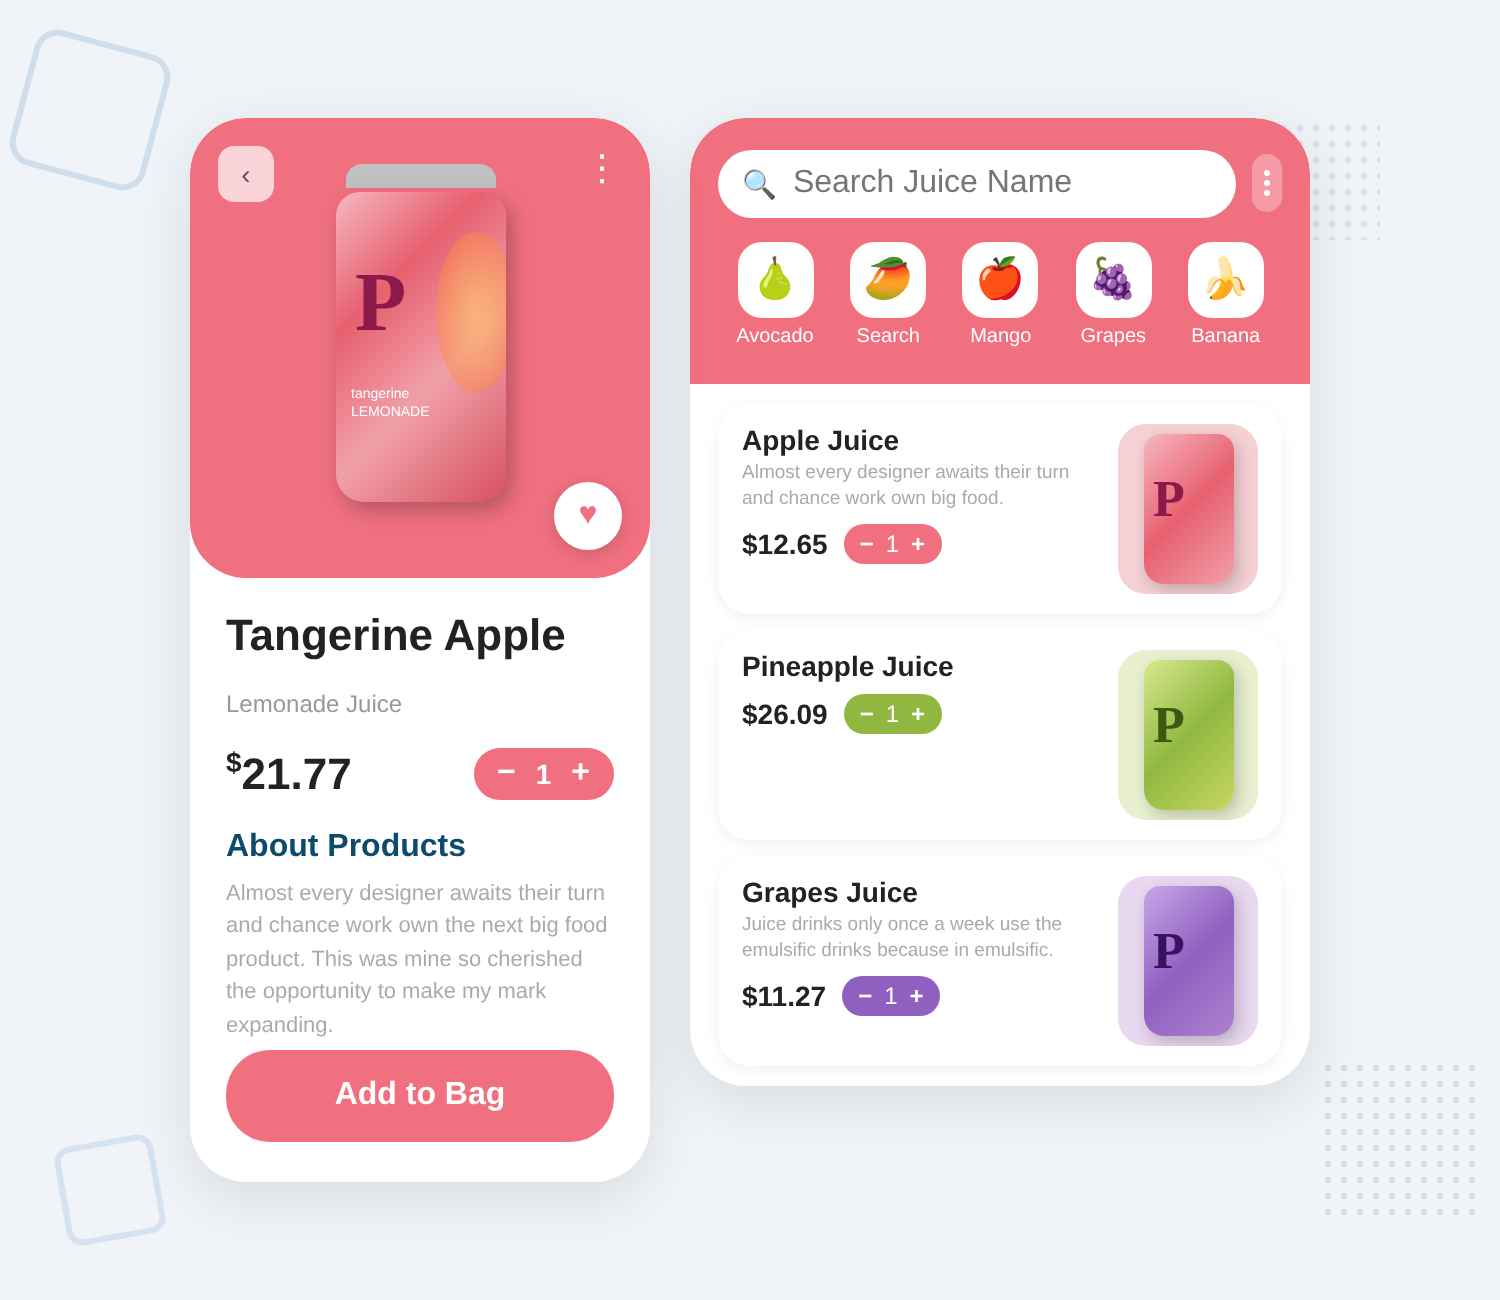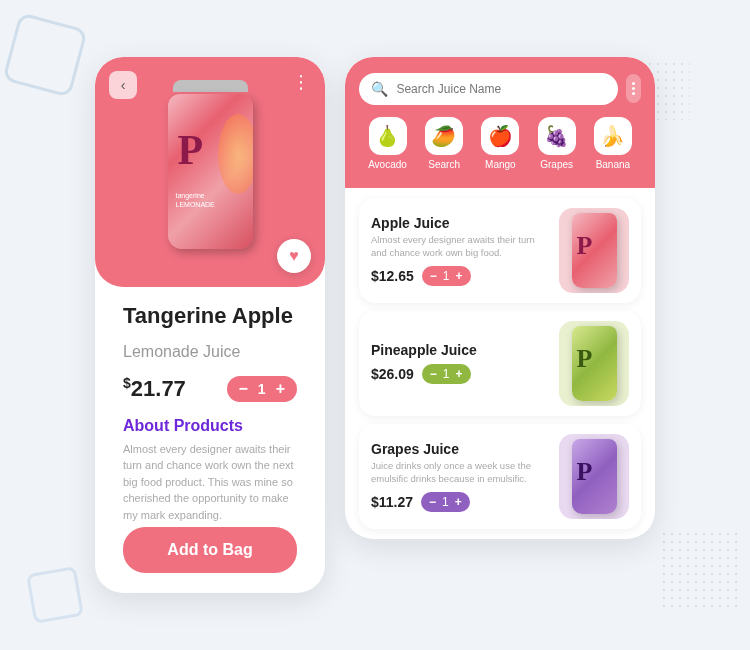--- a/index.html
+++ b/index.html
@@ -149,30 +149,30 @@
       width: 34px; height: 34px;
       background: white;
       border-radius: 50%;
       display: flex; align-items: center; justify-content: center;
       cursor: pointer;
       box-shadow: 0 2px 8px rgba(0,0,0,0.15);
       font-size: 16px;
       color: #f07080;
     }
     .left-card-body {
-      padding: 16px 28px 20px;
+      padding: 16px 18px 20px;
     }
     .product-name {
       font-size: 22px;
       font-weight: 800;
       color: #222;
       line-height: 1.2;
     }
     .product-sub {
-      font-size: 16px;
+      font-size: 12px;
       color: #999;
       margin-top: 14px;
     }
     .price-row {
       display: flex;
       align-items: center;
       justify-content: space-between;
       margin-top: 14px;
     }
     .price {
@@ -198,21 +198,21 @@
       font-weight: bold;
       font-size: 16px;
     }
     .qty-val {
       font-size: 14px;
       font-weight: 600;
     }
     .about-title {
       font-size: 16px;
       font-weight: 700;
-      color: #6d28d9;
+      color: #0c4a6e;
       margin-top: 14px;
     }
     .about-text {
       font-size: 11px;
       color: #aaa;
       line-height: 1.5;
       margin-top: 6px;
     }
     .add-btn {
       width: 100%;
@@ -249,21 +249,21 @@
       gap: 8px;
     }
     .search-icon {
       color: #f07080;
       font-size: 14px;
     }
     .search-input {
       flex: 1;
       border: none;
       outline: none;
-      font-size: 12px;
+      font-size: 16px;
       color: #888;
       background: transparent;
     }
     .search-row {
       display: flex;
       align-items: center;
       gap: 8px;
     }
     .more-dots-btn {
       background: rgba(255,255,255,0.3);
@@ -306,21 +306,21 @@
     }
 
     .right-list {
       padding: 10px 14px;
       display: flex;
       flex-direction: column;
       gap: 8px;
     }
     .juice-item {
       display: flex;
-      align-items: center;
+      align-items: flex-start;
       background: white;
       border-radius: 16px;
       padding: 10px 12px;
       gap: 10px;
       box-shadow: 0 2px 8px rgba(0,0,0,0.06);
     }
     .juice-info { flex: 1; }
     .juice-name {
       font-size: 14px;
       font-weight: 700;

